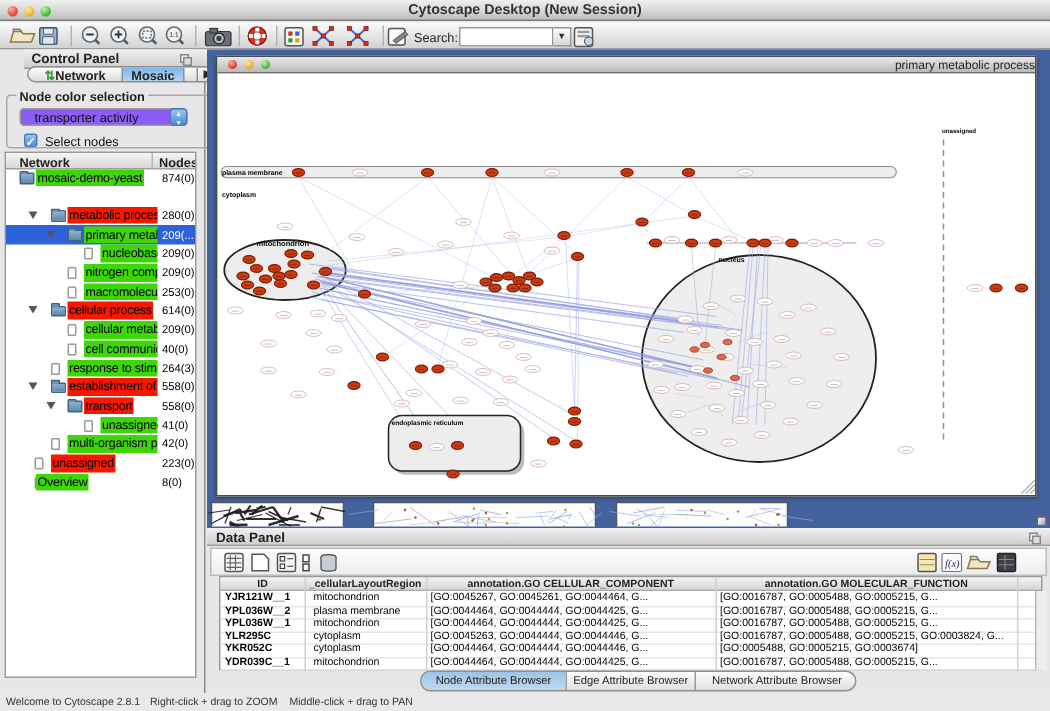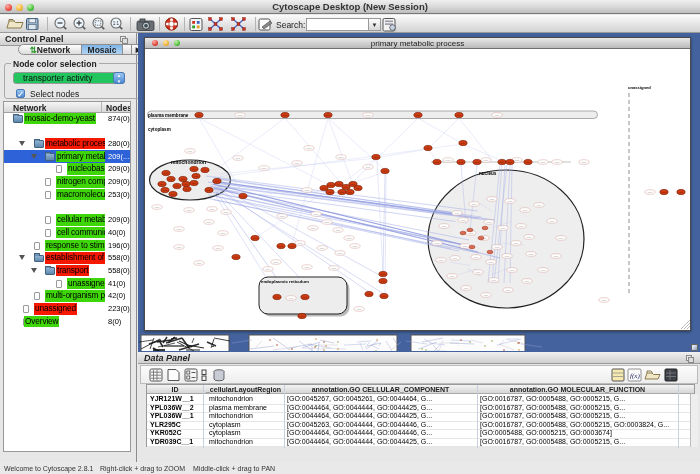--- a/index.html
+++ b/index.html
@@ -4,27 +4,27 @@
 *{margin:0;padding:0;box-sizing:border-box;}
 html,body{width:700px;height:474px;overflow:hidden;}
 body{font-family:"Liberation Sans",sans-serif;background:#e9e9e9;position:relative;}
 .abs{position:absolute;}
 #titlebar{left:0;top:0;width:700px;height:14px;background:linear-gradient(#efefef,#d8d8d8 55%,#bdbdbd);border-bottom:1px solid #787878;}
 #titlebar .t{width:100%;text-align:center;font-size:9.5px;font-weight:bold;color:#333;line-height:14px;}
 .light{border-radius:50%;width:7px;height:7px;top:4px;position:absolute;}
 #toolbar{left:0;top:15px;width:700px;height:18px;background:linear-gradient(#fbfbfb,#e8e8e8 45%,#d3d3d3);border-bottom:1px solid #9a9a9a;}
 .tsep{top:2px;width:1px;height:14px;background:#b4b4b4;position:absolute;}
 #cpanel{left:0;top:33px;width:137px;height:429px;background:#e7e7e7;border-right:1px solid #8b8b8b;}
-#cpanel .hdr{left:0;top:0;width:136px;height:13px;background:linear-gradient(#f1f1f1,#cfcfcf);border-bottom:1px solid #999;position:absolute;}
+#cpanel .hdr{left:16px;top:0;width:136px;height:13px;background:linear-gradient(#f1f1f1,#cfcfcf);border-bottom:1px solid #999;position:absolute;}
 #cpanel .hdr span{font-size:9px;font-weight:bold;color:#222;line-height:13px;padding-left:5px;display:block;}
 #tabbar{left:18px;top:11px;width:126px;height:11px;border:1px solid #8f8f8f;border-radius:6px;background:linear-gradient(#fdfdfd,#dcdcdc);overflow:hidden;position:absolute;}
 #tabbar .seg{position:absolute;top:0;height:11px;font-size:8.5px;font-weight:bold;color:#222;text-align:center;line-height:10.5px;}
 #groupbox{left:4px;top:30px;width:152px;height:36px;border:1px solid #a9a9a9;border-radius:3px;position:absolute;padding-left:16px;}
 #groupbox .lbl{position:absolute;left:6px;top:-5px;background:#e7e7e7;padding:0 2px;font-size:8.5px;font-weight:bold;color:#222;}
-#combo{left:8px;top:8px;width:112px;height:12px;background:#22c55e;border:1px solid #9a9a9a;border-radius:3px;position:absolute;}
+#combo{left:8px;top:8px;width:112px;height:12px;background:#8b5cf6;border:1px solid #9a9a9a;border-radius:3px;position:absolute;}
 #combo .tx{font-size:8.5px;color:#111;line-height:11px;padding-left:9px;}
 #combo .step{position:absolute;right:-1px;top:-1px;width:12px;height:12px;border-radius:3px;background:linear-gradient(#9cc6f2,#4d8ad2);border:1px solid #4a7ab5;color:#fff;font-size:4.5px;line-height:5.5px;text-align:center;}
 #cbx{left:11px;top:25px;width:9px;height:9px;border:1px solid #4a7ab5;border-radius:2px;background:linear-gradient(#9cc6f2,#4d8ad2);position:absolute;color:#fff;font-size:8px;line-height:9px;text-align:center;font-weight:bold;}
 #seln{position:absolute;left:25px;top:25px;font-size:8.5px;color:#111;}
 #treebox{left:3px;top:68px;width:128px;height:351px;background:#fff;border:1px solid #989898;position:absolute;overflow:hidden;}
 #treehdr{left:0;top:0;width:126px;height:11px;background:linear-gradient(#f5f5f5,#d8d8d8);border-bottom:1px solid #a0a0a0;position:absolute;}
 #treehdr .n1{position:absolute;left:9px;top:0.5px;font-size:8.5px;font-weight:bold;color:#222;}
 #treehdr .n2{position:absolute;left:102px;top:0.5px;font-size:8.5px;font-weight:bold;color:#222;}
 #treehdr .dv{position:absolute;left:97px;top:0;width:1px;height:11px;background:#b5b5b5;}
 .trow{position:absolute;left:0;width:126px;height:12.7px;font-size:8.3px;letter-spacing:-0.15px;}
@@ -33,24 +33,24 @@
 .hlr{background:#f61900;}
 .trow .num{position:absolute;left:104px;top:0.5px;line-height:11.5px;color:#000;font-size:7.5px;letter-spacing:0;text-align:center;}
 .arr{position:absolute;top:3.5px;width:0;height:0;border-left:3.5px solid transparent;border-right:3.5px solid transparent;border-top:5px solid #555;}
 .fold{position:absolute;top:3px;width:10px;height:7.5px;background:linear-gradient(#8fb3d2,#5e88ad);border:1px solid #43617e;border-radius:1px;}
 .fold:before{content:"";position:absolute;left:-1px;top:-2.5px;width:4px;height:1.5px;background:#6d93b5;border:1px solid #43617e;border-bottom:none;border-radius:1px 1px 0 0;}
 .doc{position:absolute;top:2.5px;width:6px;height:8px;background:#fdfdfd;border:1px solid #9a9a9a;border-radius:1px;}
 #treescroll{position:absolute;left:126px;top:12px;width:5px;height:338px;background:linear-gradient(90deg,#ececec,#fafafa);border-left:1px solid #ccc;}
 #mdi{left:138px;top:33px;width:562px;height:319px;background:#44639e;overflow:hidden;}
 #iwin{position:absolute;left:6px;top:4px;width:547px;height:294px;background:#fff;border:1px solid #4a4a4a;box-shadow:0 1px 3px rgba(0,0,0,.4);}
 #iwin .tb{position:absolute;left:0;top:0;width:100%;height:11px;background:linear-gradient(#e9e9e9,#bababa);border-bottom:1px solid #6f6f6f;}
-#iwin .tb .t{width:100%;text-align:center;font-size:8px;color:#222;line-height:11px;}
+#iwin .tb .t{width:100%;text-align:right;font-size:8px;color:#222;line-height:11px;}
 .ilight{position:absolute;border-radius:50%;width:6px;height:6px;top:2px;}
 #dpanel{left:138px;top:352px;width:562px;height:110px;background:#e7e7e7;}
-#dpanel .hdr{left:0;top:0;width:562px;height:12px;background:linear-gradient(#f1f1f1,#cfcfcf);border-bottom:1px solid #999;position:absolute;font-style:italic;}
+#dpanel .hdr{left:0;top:0;width:562px;height:12px;background:linear-gradient(#f1f1f1,#cfcfcf);border-bottom:1px solid #999;position:absolute;}
 #dpanel .hdr span{font-size:9px;font-weight:bold;color:#222;line-height:12px;padding-left:6px;display:block;}
 #dtool{left:2px;top:13px;width:558px;height:19px;background:linear-gradient(#fcfcfc,#ededed);border:1px solid #bbb;position:absolute;}
 #dtable{left:8px;top:32px;width:549px;height:63px;background:#fff;border:1px solid #999;position:absolute;font-size:7px;}
 #dthdr{position:absolute;left:0;top:0;width:100%;height:9px;background:linear-gradient(#f3f3f3,#d6d6d6);border-bottom:1px solid #aaa;}
 #dthdr div{position:absolute;top:0.5px;font-size:7px;font-weight:bold;color:#222;text-align:center;}
 .drow{position:absolute;left:0;width:100%;height:8.5px;line-height:8.5px;white-space:nowrap;color:#000;}
 .drow b{position:absolute;left:3px;font-weight:bold;}
 .drow .c2{position:absolute;left:62px;}
 .drow .c3{position:absolute;left:140px;}
 .drow .c4{position:absolute;left:333px;}
@@ -179,34 +179,40 @@
 <div class="trow" style="top:73.5px;">
         <span class="doc" style="left:41px;"></span>
         <span class="hl hlg" style="left:52px;max-width:49px;">nitrogen compo</span>
         <span class="num" style="">209(0)</span>
       </div>
 <div class="trow" style="top:86.2px;">
         <span class="doc" style="left:41px;"></span>
         <span class="hl hlg" style="left:52px;max-width:49px;">macromolecule</span>
         <span class="num" style="">253(0)</span>
       </div>
+<div class="trow" style="top:98.9px;">
+        <span class="arr" style="left:15px;"></span>
+        <span class="fold" style="left:30px;"></span>
+        <span class="hl hlr" style="left:41px;max-width:60px;">cellular process</span>
+        <span class="num" style="">614(0)</span>
+      </div>
 <div class="trow" style="top:111.6px;">
         <span class="doc" style="left:41px;"></span>
         <span class="hl hlg" style="left:52px;max-width:49px;">cellular metabo</span>
         <span class="num" style="">209(0)</span>
       </div>
 <div class="trow" style="top:124.3px;">
         <span class="doc" style="left:41px;"></span>
         <span class="hl hlg" style="left:52px;max-width:49px;">cell communicat</span>
         <span class="num" style="">40(0)</span>
       </div>
 <div class="trow" style="top:137.0px;">
         <span class="doc" style="left:30px;"></span>
         <span class="hl hlg" style="left:41px;max-width:60px;">response to stimulu</span>
-        <span class="num" style="">196(0)</span>
+        <span class="num" style="">264(3)</span>
       </div>
 <div class="trow" style="top:149.7px;">
         <span class="arr" style="left:15px;"></span>
         <span class="fold" style="left:30px;"></span>
         <span class="hl hlr" style="left:41px;max-width:60px;">establishment of lo</span>
         <span class="num" style="">558(0)</span>
       </div>
 <div class="trow" style="top:162.4px;">
         <span class="arr" style="left:27px;"></span>
         <span class="fold" style="left:41px;"></span>
@@ -801,18 +807,23 @@
       <div style="left:56px;width:81px;">_cellularLayoutRegion</div>
       <div style="left:137px;width:193px;">annotation.GO CELLULAR_COMPONENT</div>
       <div style="left:330px;width:201px;">annotation.GO MOLECULAR_FUNCTION</div>
     </div>
     <div class="dvline" style="left:56px;"></div>
     <div class="dvline" style="left:137px;"></div>
     <div class="dvline" style="left:330px;"></div>
     <div class="dvline" style="left:531px;"></div>
     <div id="dvscroll"></div>
   </div>
+  <div id="segtabs">
+    <div style="left:0;width:96px;background:linear-gradient(#9ec4e6,#c3dcf2);">Node Attribute Browser</div>
+    <div style="left:96px;width:86px;border-left:1px solid #999;">Edge Attribute Browser</div>
+    <div style="left:182px;width:109px;border-left:1px solid #999;">Network Attribute Browser</div>
+  </div>
 </div>
 <div class="abs" id="status">
   <span style="left:4px;">Welcome to Cytoscape 2.8.1</span>
   <span style="left:100px;">Right-click + drag to ZOOM</span>
   <span style="left:193px;">Middle-click + drag to PAN</span>
 </div>
 
 </body></html>

